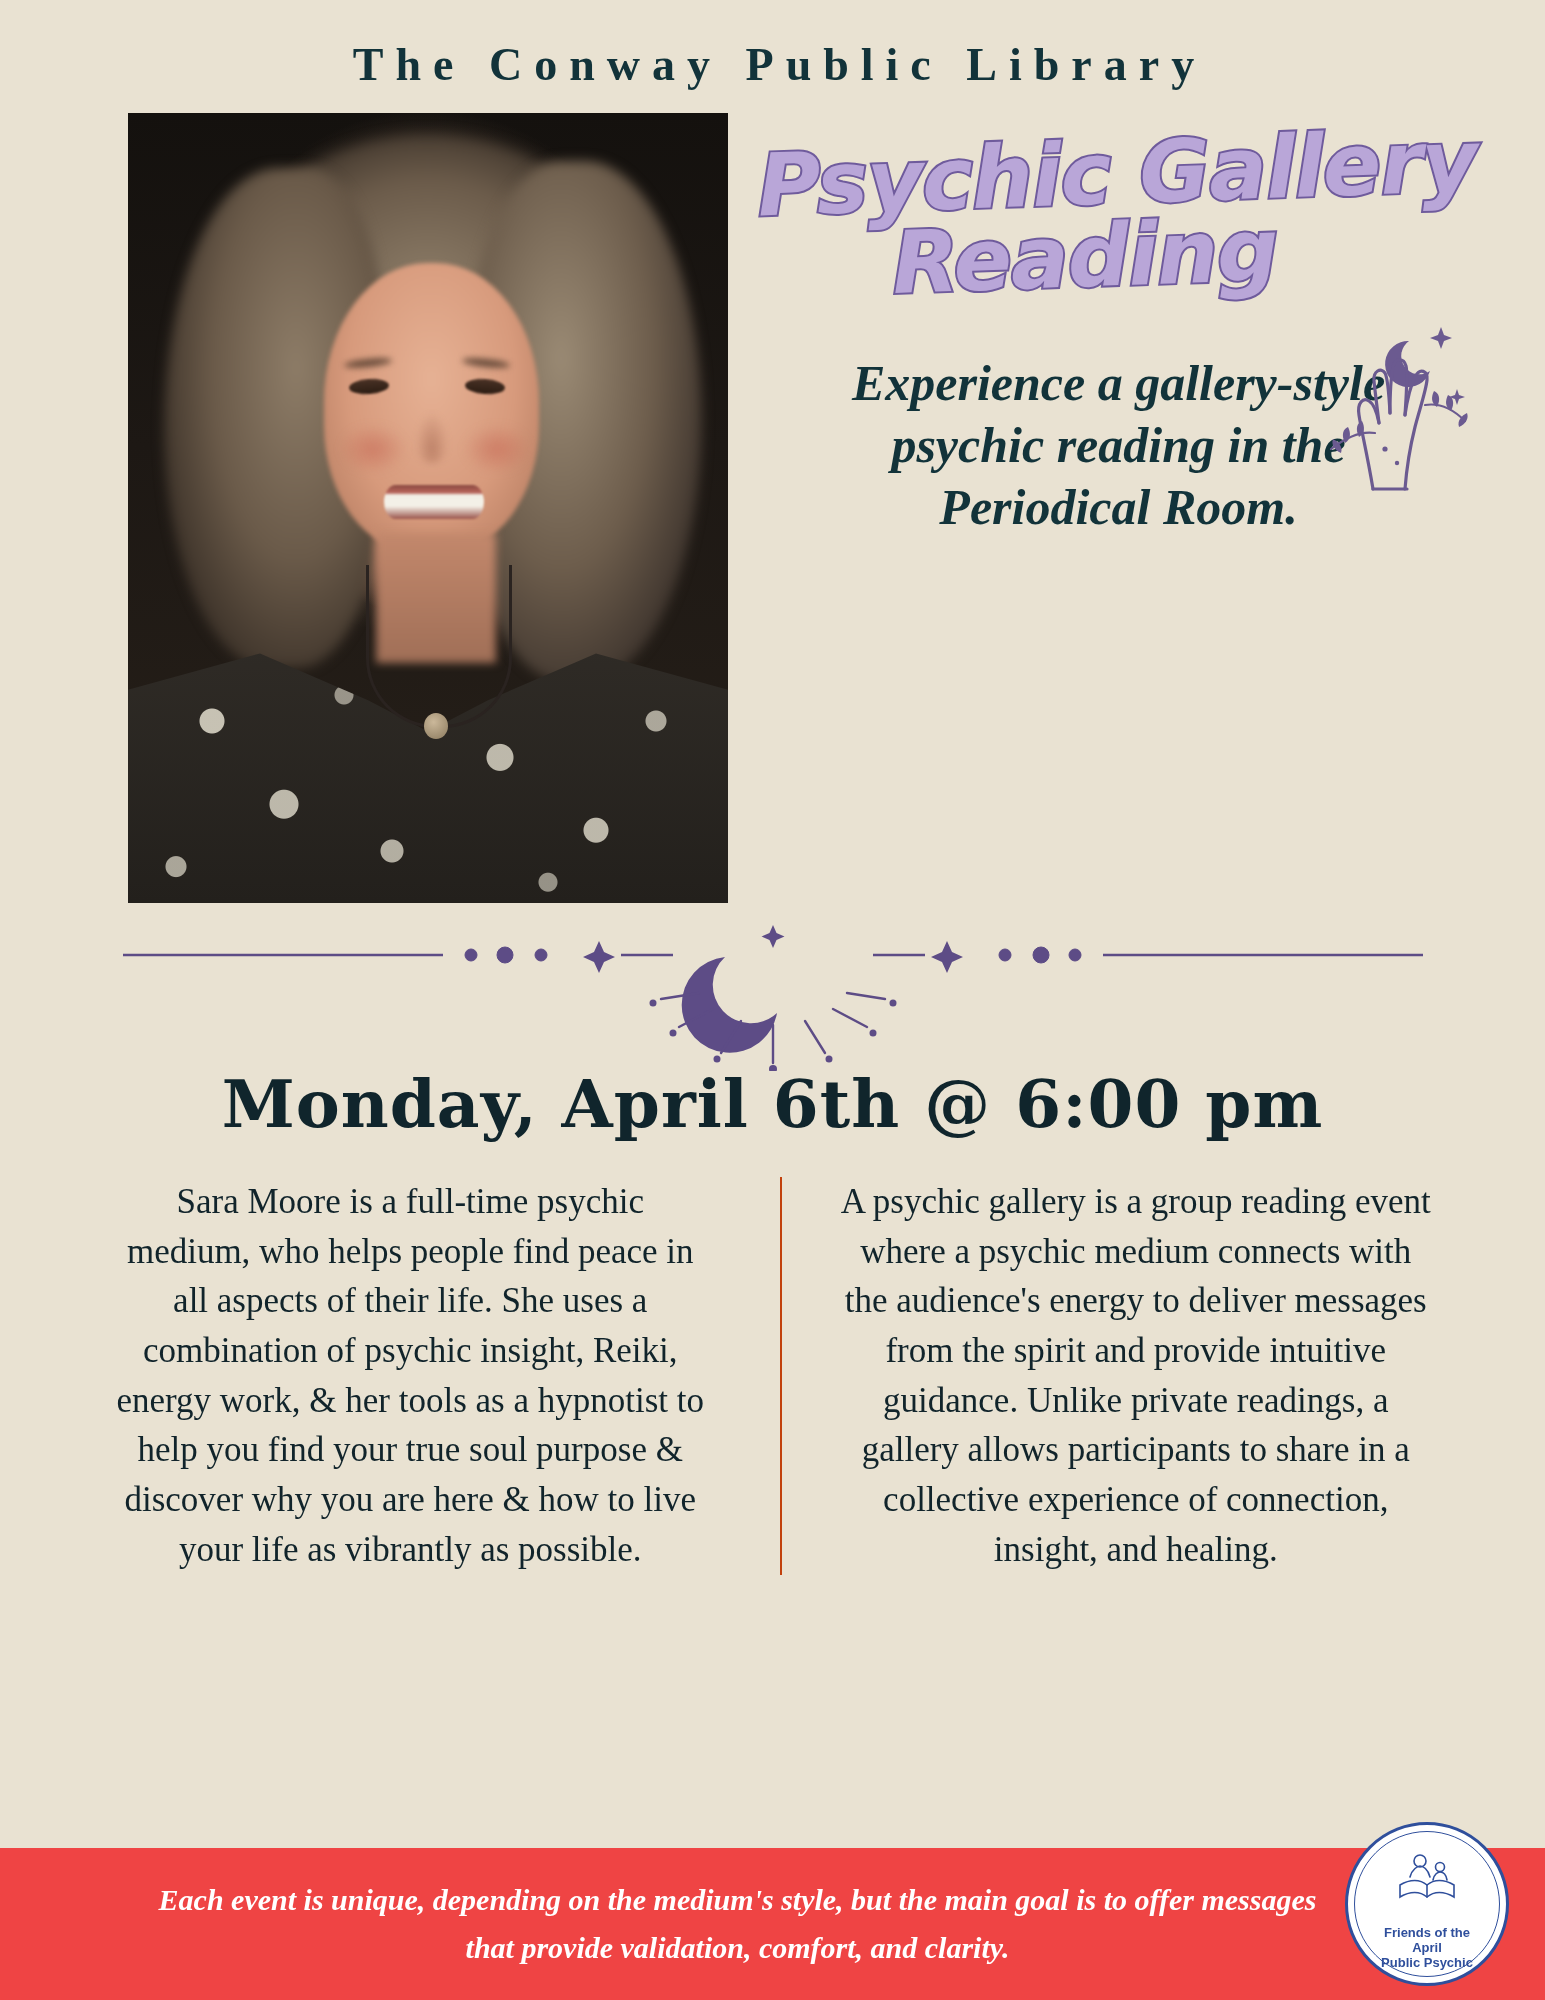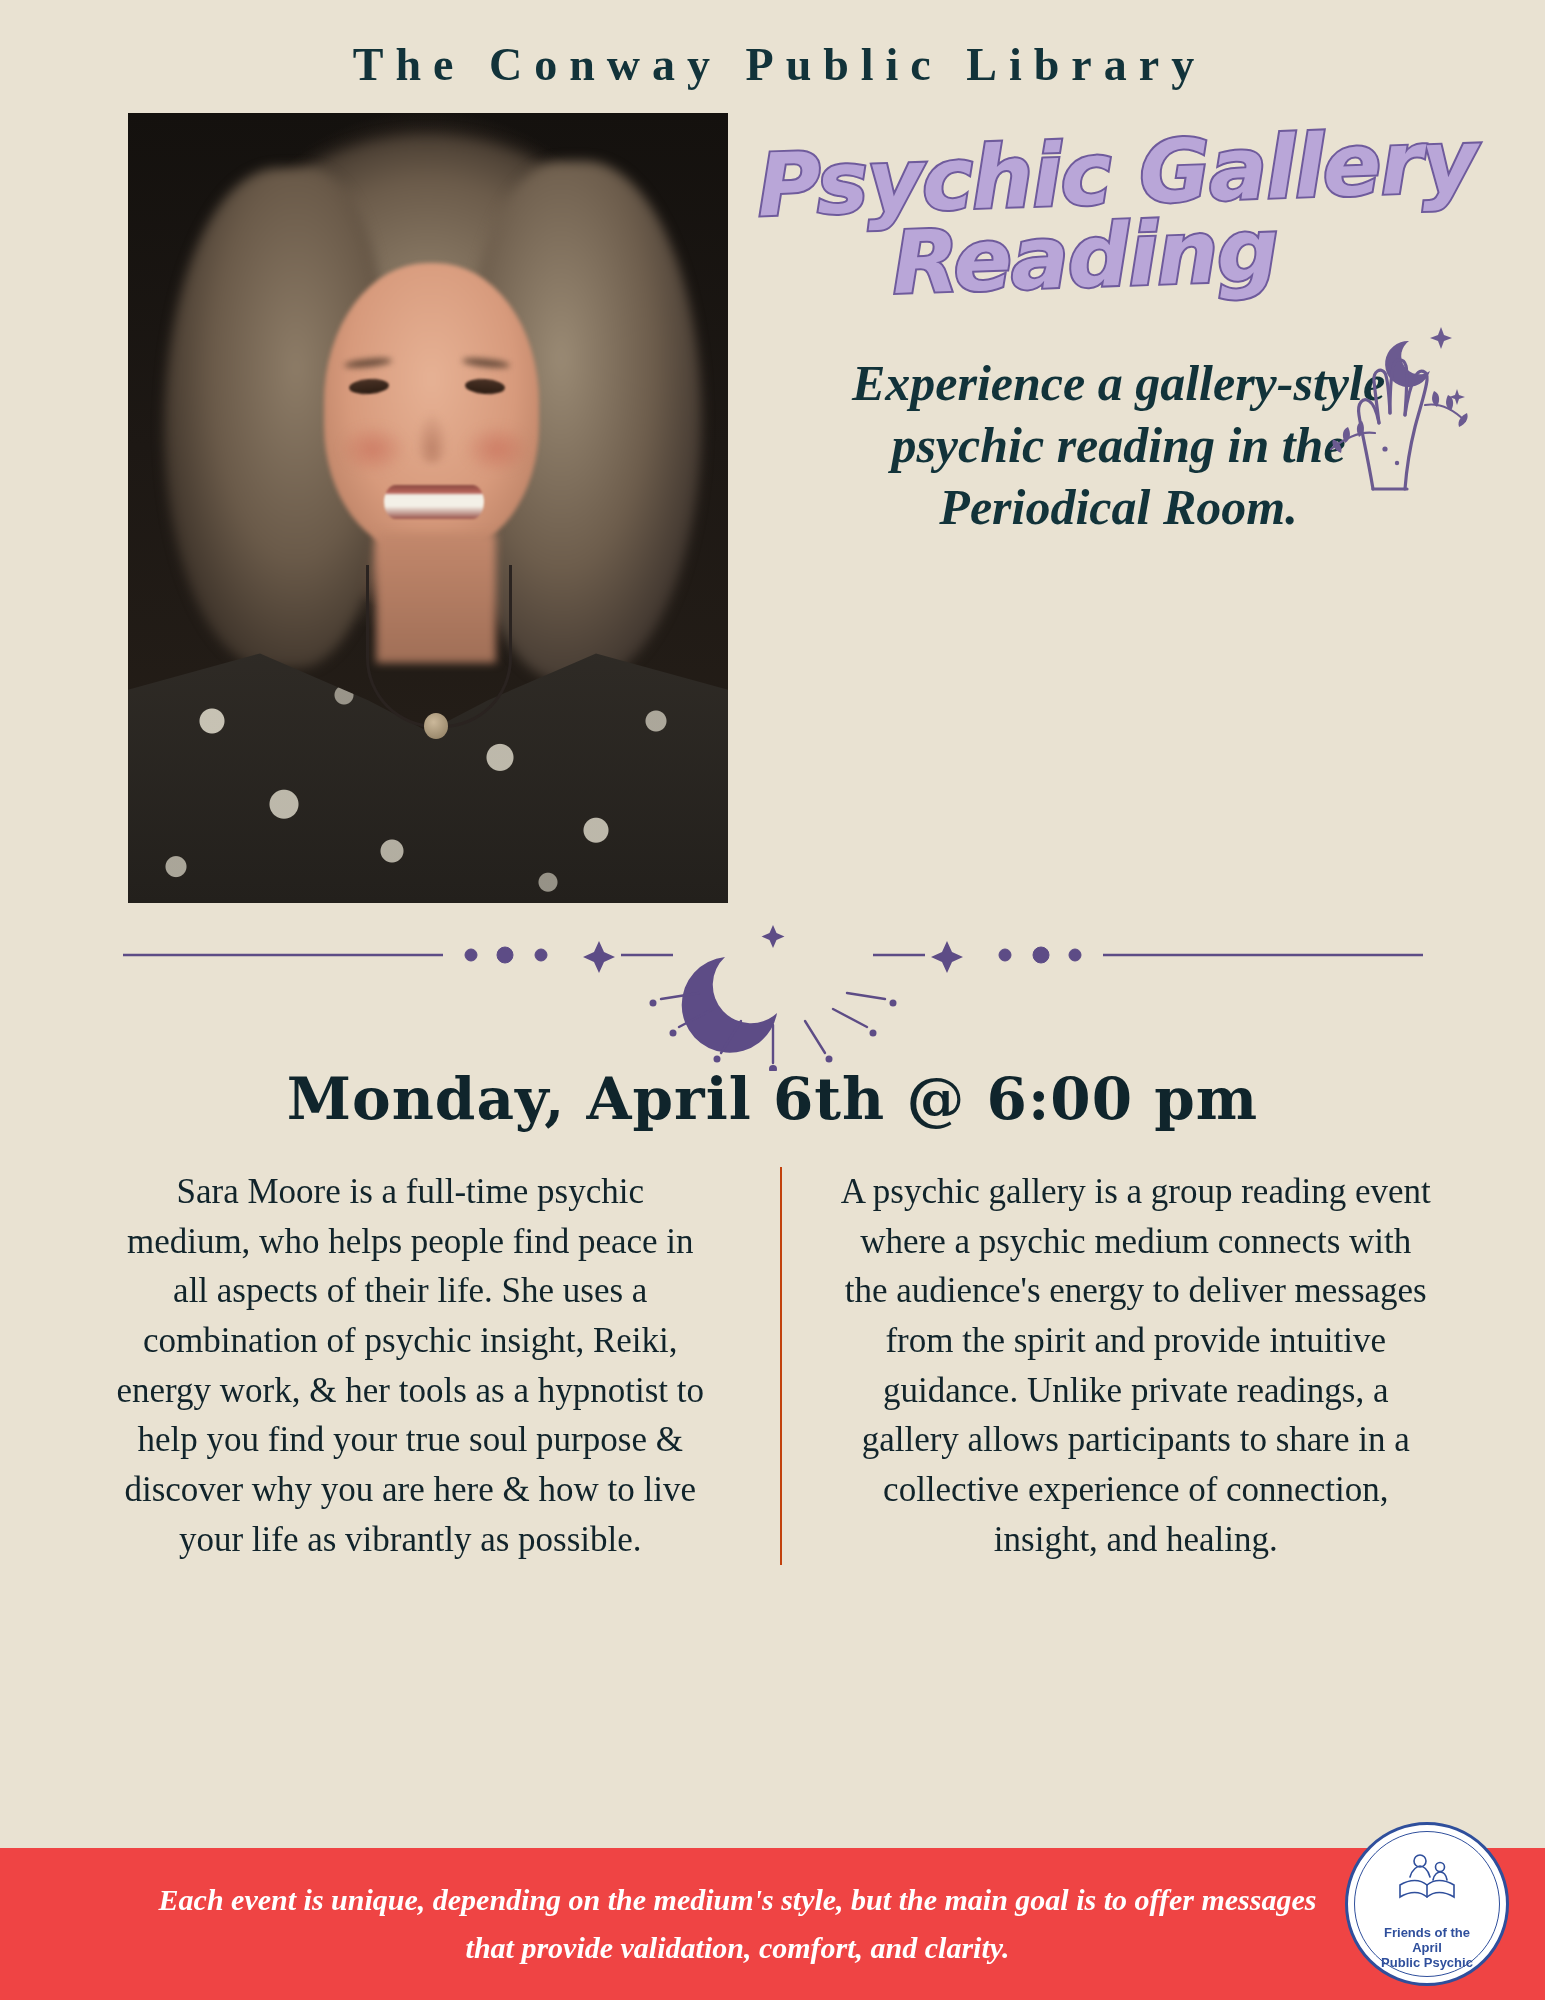--- a/index.html
+++ b/index.html
@@ -225,21 +225,21 @@
     width: 1320px;
     height: 150px;
     position: relative;
   }
 
   
   .date-line {
     text-align: center;
     font-family: "DejaVu Serif", serif;
     font-weight: bold;
-    font-size: 58px;
+    font-size: 66px;
     color: #10252c;
     letter-spacing: 1px;
     margin-top: -6px;
   }
 
   
   .columns {
     display: flex;
     flex-direction: row;
     justify-content: center;

